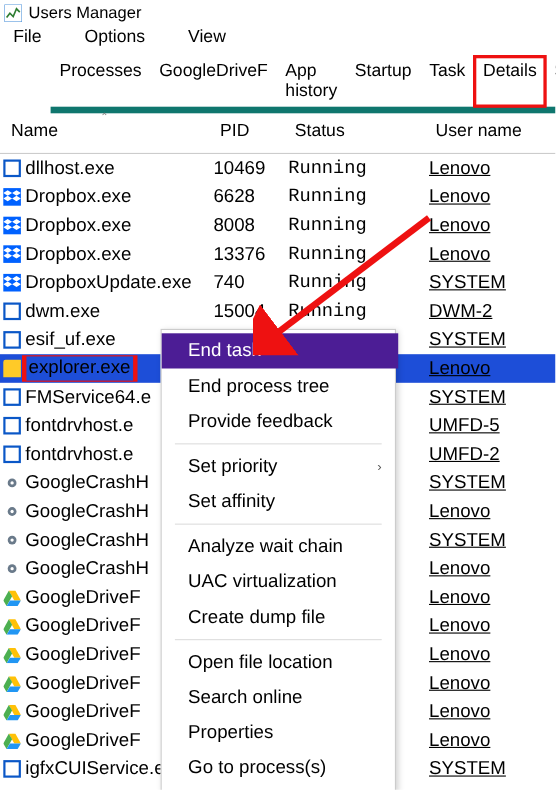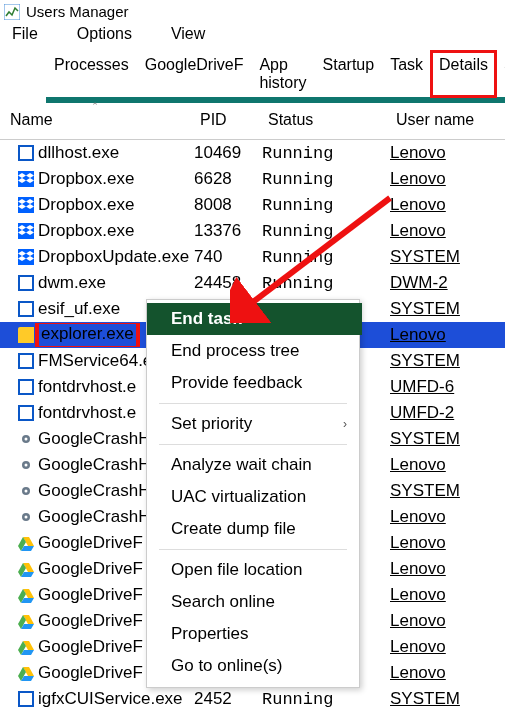--- a/index.html
+++ b/index.html
@@ -18,33 +18,33 @@
   .th { padding: 8px 8px 10px 10px; text-align: left; position: relative; }
   .th.name { width: 190px; }
   .th.pid  { width: 68px; }
   .th.status { width: 128px; }
   .th.user { flex: 1; }
   .sort { position: absolute; top: -2px; left: 50%; transform: translateX(-50%); font-size: 9px; color: #888; }
   .tbody { }
   .row { display: flex; align-items: center; font-size: 17px; height: 26px; }
   .row.selected { background: #1d4ed8; }
   .cell { white-space: nowrap; overflow: hidden; text-overflow: clip; }
-  .cell.name { width: 190px; padding-left: 18px; display: flex; align-items: center; gap: 4px; }
+  .cell.name { width: 190px; padding-left: 3px; display: flex; align-items: center; gap: 4px; }
   .cell.pid  { width: 68px;  padding-left: 4px; }
   .cell.status { width: 128px; padding-left: 4px; font-family: Liberation Mono, monospace; }
   .cell.user { flex: 1; padding-left: 4px; text-decoration: underline; }
   .icon-square { width: 16px; height: 16px; border: 2px solid #0a57c7; display: inline-block; flex-shrink: 0; }
   .icon-dropbox { width: 16px; height: 16px; background: #0061ff; display: inline-block; flex-shrink: 0; }
   .icon-folder { width: 16px; height: 16px; background: #ffca28; display: inline-block; flex-shrink: 0; border-top-left-radius: 2px; }
   .icon-gear { width: 16px; height: 16px; display: inline-block; flex-shrink: 0; }
   .icon-gdrive { width: 16px; height: 16px; display: inline-block; flex-shrink: 0; }
   .red-box { outline: 4px solid #e11; outline-offset: -1px; padding: 1px 3px 3px 3px; }
   .ctxmenu { position: absolute; left: 146px; top: 299px; width: 214px; background: #fff; border: 1px solid #ccc; box-shadow: 2px 2px 6px rgba(0,0,0,.2); padding: 3px 0 5px 0; font-size: 17px; }
   .ctxitem { padding: 6px 20px 6px 24px; cursor: default; position: relative; }
-  .ctxitem.hi { background: #14532d; color: #fff; margin-right: -3px; font-weight: bold; }
+  .ctxitem.hi { background: #4c1d95; color: #fff; margin-right: -3px; }
   .ctxsep { height: 1px; background: #ddd; margin: 4px 12px; }
   .submenu-arrow { position: absolute; right: 12px; top: 50%; transform: translateY(-50%); font-size: 12px; color: #555; }
   .arrow { position: absolute; pointer-events: none; }
 </style>
 </head>
 <body>
 <div class="window">
 
 <div class="titlebar">
   <svg class="app-icon" viewBox="0 0 16 16">
@@ -141,21 +141,21 @@
           </div>
           <div class="cell pid">740</div>
           <div class="cell status">Running</div>
           <div class="cell user">SYSTEM</div>
         </div>
         <div class="row">
           <div class="cell name">
             <span class="icon-square"></span>
             <span>dwm.exe</span>
           </div>
-          <div class="cell pid">24458</div>
+          <div class="cell pid">15004</div>
           <div class="cell status">Running</div>
           <div class="cell user">DWM-2</div>
         </div>
         <div class="row">
           <div class="cell name">
             <span class="icon-square"></span>
             <span>esif_uf.exe</span>
           </div>
           <div class="cell pid">3600</div>
           <div class="cell status"></div>
@@ -179,21 +179,21 @@
           <div class="cell status"></div>
           <div class="cell user">SYSTEM</div>
         </div>
         <div class="row">
           <div class="cell name">
             <span class="icon-square"></span>
             <span>fontdrvhost.e</span>
           </div>
           <div class="cell pid"></div>
           <div class="cell status"></div>
-          <div class="cell user">UMFD-6</div>
+          <div class="cell user">UMFD-5</div>
         </div>
         <div class="row">
           <div class="cell name">
             <span class="icon-square"></span>
             <span>fontdrvhost.e</span>
           </div>
           <div class="cell pid"></div>
           <div class="cell status"></div>
           <div class="cell user">UMFD-2</div>
         </div>
@@ -334,29 +334,30 @@
         </div>
       </div>
 </div>
 
 <div class="ctxmenu" id="ctxmenu">
       <div class="ctxitem hi">End task</div>
       <div class="ctxitem">End process tree</div>
       <div class="ctxitem">Provide feedback</div>
       <div class="ctxsep"></div>
       <div class="ctxitem">Set priority<span class="submenu-arrow">›</span></div>
+      <div class="ctxitem">Set affinity</div>
       <div class="ctxsep"></div>
       <div class="ctxitem">Analyze wait chain</div>
       <div class="ctxitem">UAC virtualization</div>
       <div class="ctxitem">Create dump file</div>
       <div class="ctxsep"></div>
       <div class="ctxitem">Open file location</div>
       <div class="ctxitem">Search online</div>
       <div class="ctxitem">Properties</div>
-      <div class="ctxitem">Go to online(s)</div>
+      <div class="ctxitem">Go to process(s)</div>
     </div>
 
 <svg class="arrow" style="left:230px; top:193px;" width="170" height="130">
   <defs>
         <marker id="ah" markerWidth="10" markerHeight="10" refX="2" refY="5" orient="auto">
           <polygon points="0,0 10,5 0,10" fill="#e11"></polygon>
         </marker>
       </defs>
   <line x1="160" y1="5" x2="15" y2="115" stroke="#e11" stroke-width="6" marker-end="url(#ah)"></line>
 </svg>

